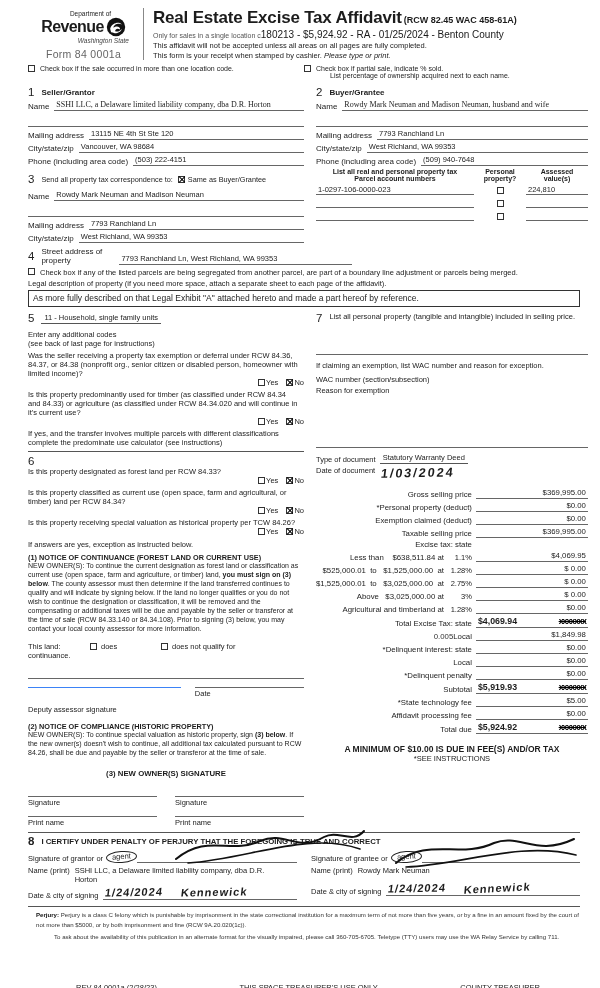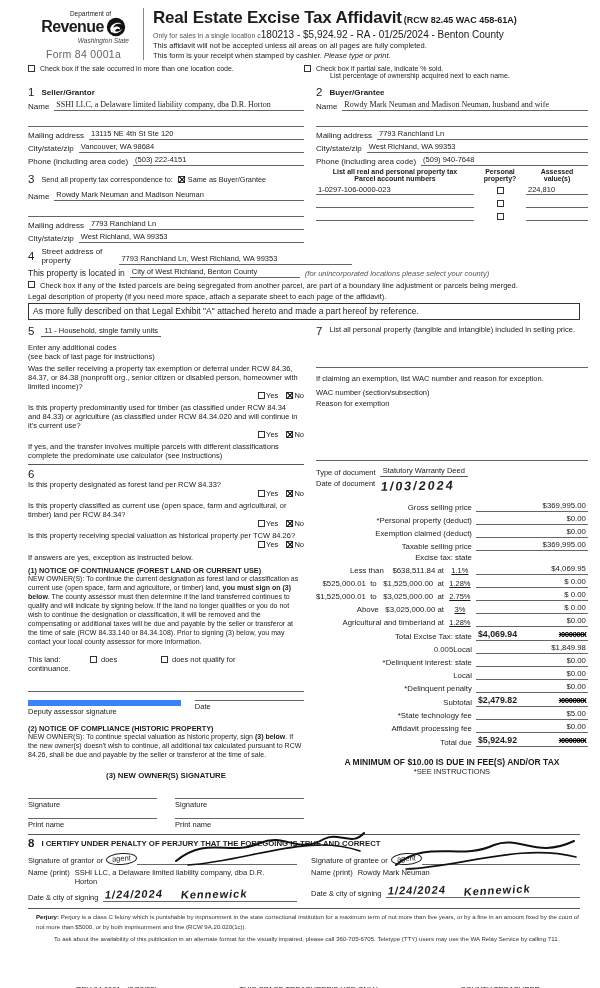--- a/index.html
+++ b/index.html
@@ -77,21 +77,21 @@
   .small-p { font-size: 7px; line-height: 1.28; }
 
   .landrow { display:flex; margin-top: 8px; }
   .landrow .cb { margin: 1px 4px 0 0; }
   .sig2 { display: flex; gap: 18px; margin-top: 10px; }
   .sig2 > div { flex: 1; border-top: 1px solid #666; padding-top: 1px; }
 
   
   .trow { display: flex; justify-content: flex-end; align-items: flex-end; margin-top: 2px; }
   .tl { white-space: pre; text-align: right; padding-right: 4px; font-size: 7.8px; }
-  .rate { width: 28px; text-align: center; padding-right: 4px; white-space: nowrap; text-decoration: underline; }
+  .rate { width: 28px; text-align: right; padding-right: 4px; white-space: nowrap; }
   .tv { width: 112px; border-bottom: 1px solid #666; text-align: right; padding: 0 2px 1px; font-size: 7.8px; flex-shrink: 0; }
   .tv.noline { border-bottom: none; }
   .tv.split { display: flex; justify-content: space-between; font-weight: bold; font-size: 8.8px; }
   .void { text-decoration: line-through; font-weight: bold; letter-spacing: -1px; color:#000; }
   .gap005 { display:inline-block; width: 46px; color:#333; }
 
   .minnote { text-align: center; font-weight: bold; font-size: 8.5px; margin-top: 10px; }
   .minnote2 { text-align: center; font-size: 7.5px; }
 
   
@@ -262,25 +262,20 @@
 
   <div style="margin-top:4px">
     <div style="display:flex; align-items:flex-end">
       <span class="snum" style="align-self:center">4</span>
       <span style="font-size:8px; width:78px">
         <span>Street address of</span><br><span>property</span>
       </span>
       <span class="val" style="max-width:330px">7793 Ranchland Ln, West Richland, WA 99353</span>
       <span style="flex:1"></span>
     </div>
-    <div style="display:flex; align-items:flex-end; margin-top:2px">
-      <span style="font-size:8.5px; padding-right:5px">This property is located in</span>
-      <span class="val" style="max-width:170px">City of West Richland, Benton County</span>
-      <span class="ital" style="padding-left:5px; font-size:7.5px">(for unincorporated locations please select your county)</span>
-    </div>
     <div style="display:flex; gap:5px; margin-top:3px">
       <span class="cb"></span>
       <span>Check box if any of the listed parcels are being segregated from another parcel, are part of a boundary line adjustment or parcels being merged.</span>
     </div>
     <div style="margin-top:2px">Legal description of property (if you need more space, attach a separate sheet to each page of the affidavit).</div>
     <div class="legal-box">As more fully described on that Legal Exhibit "A" attached hereto and made a part hereof by reference.</div>
   </div>
 
   <div class="cols" style="margin-top:5px">
 
@@ -343,21 +338,21 @@
             <span>This land:</span><br><span>continuance.</span>
           </span>
           <span class="cb"></span>
           <span style="width:60px">does</span>
           <span class="cb"></span>
           <span>does not qualify for</span>
         </div>
 
         <div class="blank-ln" style="margin-top:10px"></div>
         <div style="display:flex; gap:14px; margin-top:8px">
-          <div style="flex:1.4; border-top:6px solid #3b82f6; padding-top:1px">
+          <div style="flex:1.4; border-top:1px solid #3b82f6; padding-top:17px">
             <span>Deputy assessor signature</span>
           </div>
           <div style="flex:1; border-top:1px solid #666; padding-top:1px">
             <span>Date</span>
           </div>
         </div>
 
         <div class="notice-t" style="margin-top:8px">(2) NOTICE OF COMPLIANCE (HISTORIC PROPERTY)</div>
         <div class="small-p">
           <span>NEW OWNER(S): To continue special valuation as historic property, sign </span><b>(3) below</b><span>. If the new owner(s) doesn't wish to continue, all additional tax calculated pursuant to RCW 84.26, shall be due and payable by the seller or transferor at the time of sale.</span>
@@ -461,21 +456,21 @@
             <span class="tl">Local</span>
             <span class="tv">$0.00</span>
           </div>
         <div class="trow">
             <span class="tl">*Delinquent penalty</span>
             <span class="tv">$0.00</span>
           </div>
         <div class="trow">
             <span class="tl">Subtotal</span>
             <span class="tv split">
-              <span>$2,479.82</span>
+              <span>$5,919.93</span>
               <span class="void">xxxxxxx</span>
             </span>
           </div>
         <div class="trow">
             <span class="tl">*State technology fee</span>
             <span class="tv">$5.00</span>
           </div>
         <div class="trow">
             <span class="tl">Affidavit processing fee</span>
             <span class="tv">$0.00</span>

